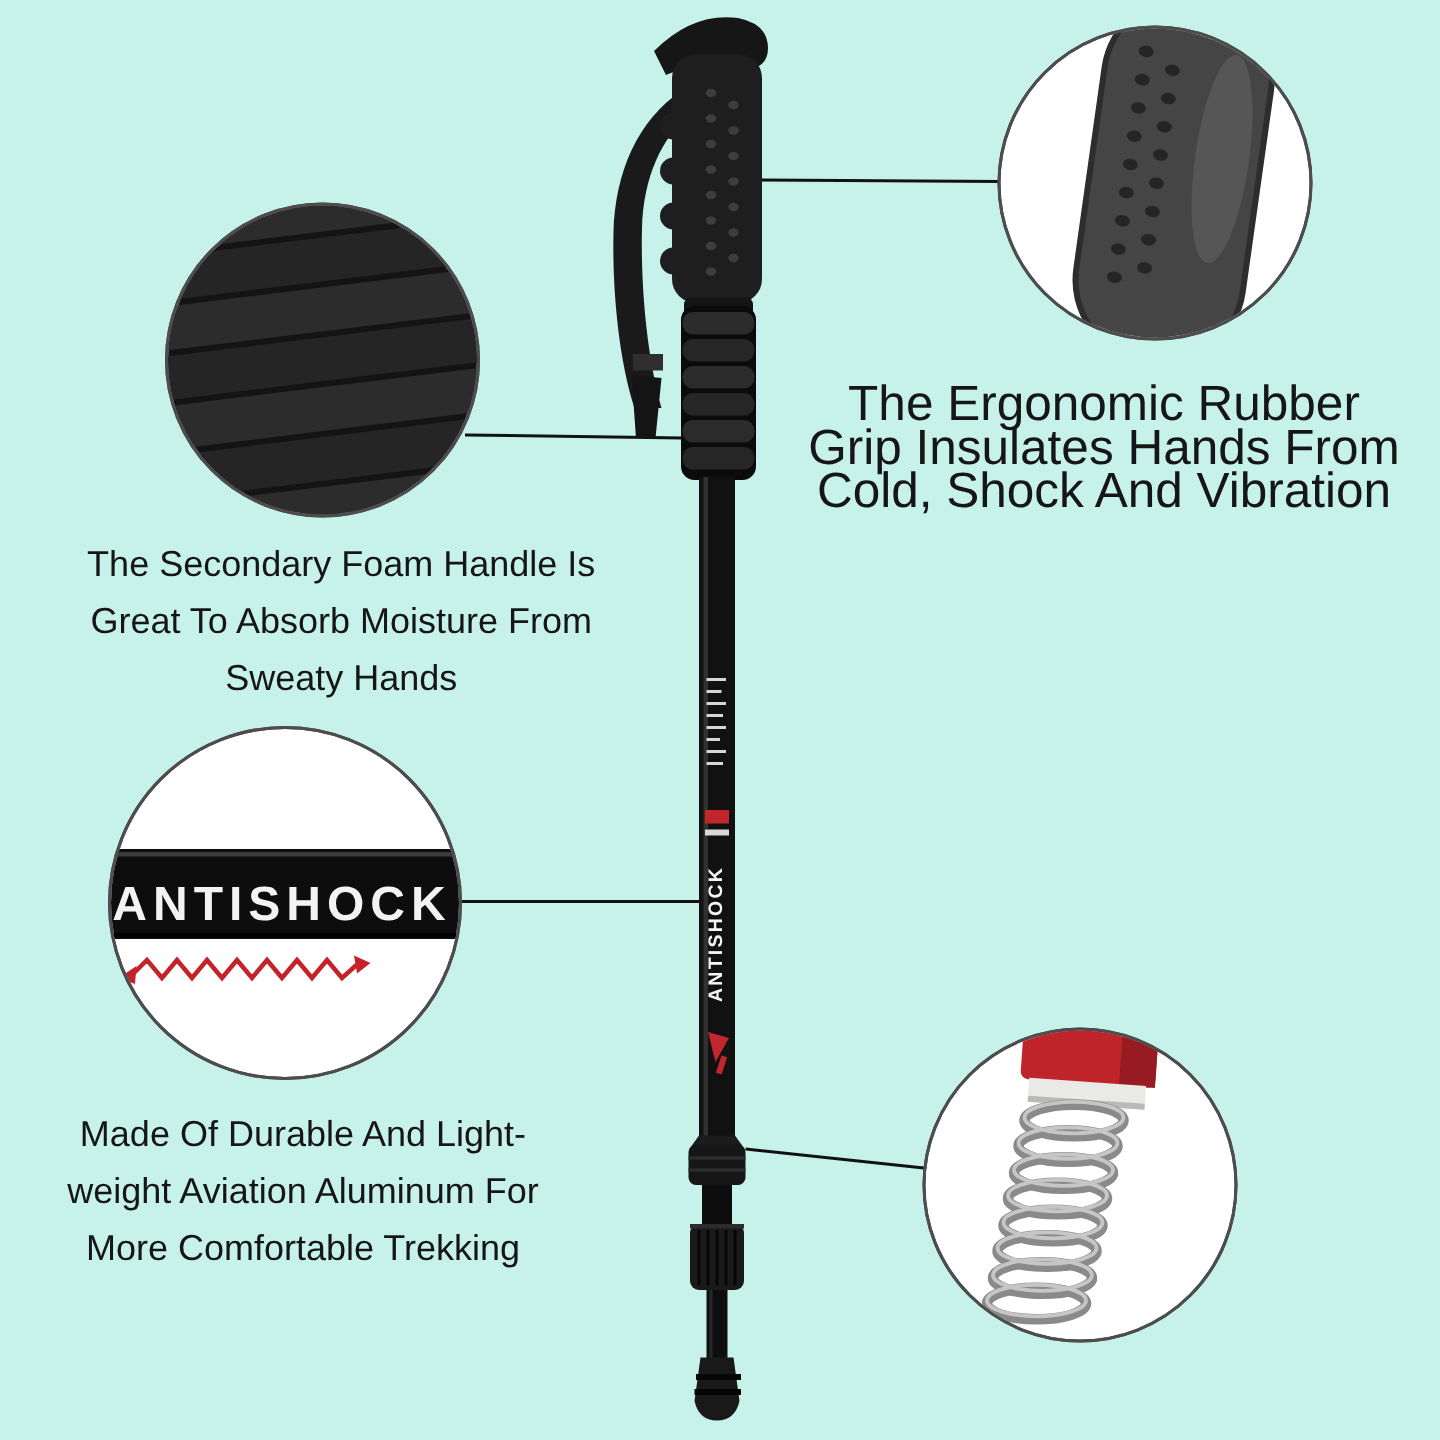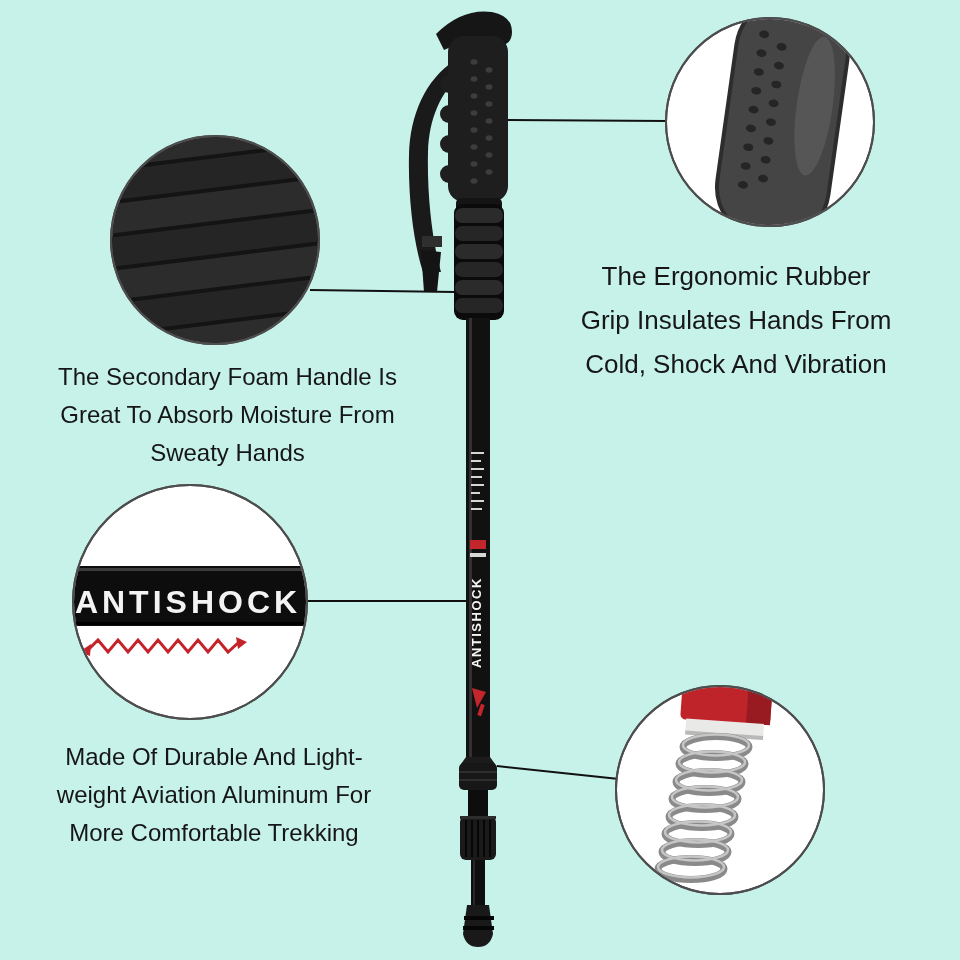--- a/index.html
+++ b/index.html
@@ -1,23 +1,23 @@
 <!DOCTYPE html>
 <html><head>
 <meta charset="utf-8">
 <style>
   html,body{margin:0;padding:0;}
   body{width:960px;height:960px;font-family:"Liberation Sans",sans-serif;}
   .canvas{position:relative;width:960px;height:960px;background:#c6f2ea;overflow:hidden;}
   .art{position:absolute;left:0;top:0;}
   .note{position:absolute;text-align:center;color:#161616;white-space:pre-line;}
   .note-foam{left:30px;top:358px;width:395px;font-size:24px;line-height:38px;}
-  .note-grip{left:518px;top:254px;width:436px;font-size:26px;line-height:44px;}
+  .note-grip{left:518px;top:254px;width:436px;font-size:33px;line-height:29px;}
   .note-spring{left:522px;top:453px;width:360px;font-size:24px;line-height:38px;}
-  .note-aluminum{left:25px;top:738px;width:378px;font-size:24px;line-height:38px;}
+  .note-aluminum{left:13px;top:738px;width:378px;font-size:24px;line-height:38px;}
 </style>
 </head>
 <body>
 
 <div class="canvas">
 
   <svg class="art" width="960" height="960" viewBox="0 0 960 960">
     <defs>
       <clipPath id="cFoam">
           <circle cx="215" cy="240" r="103"></circle>

